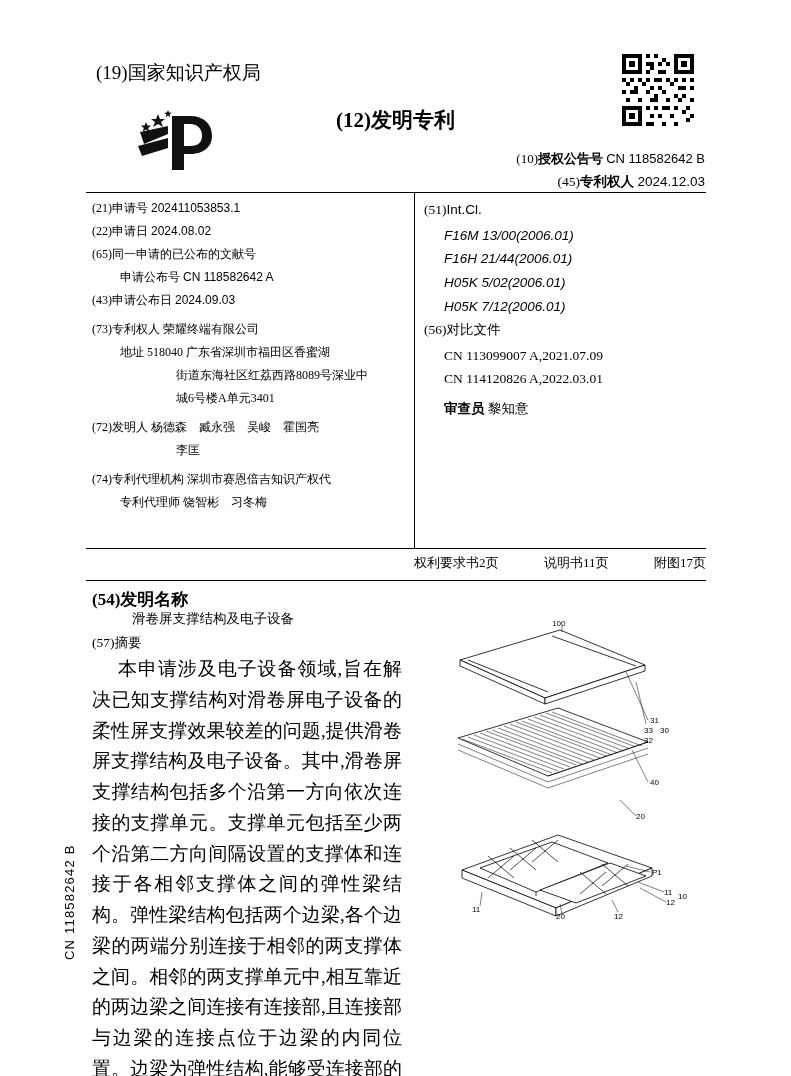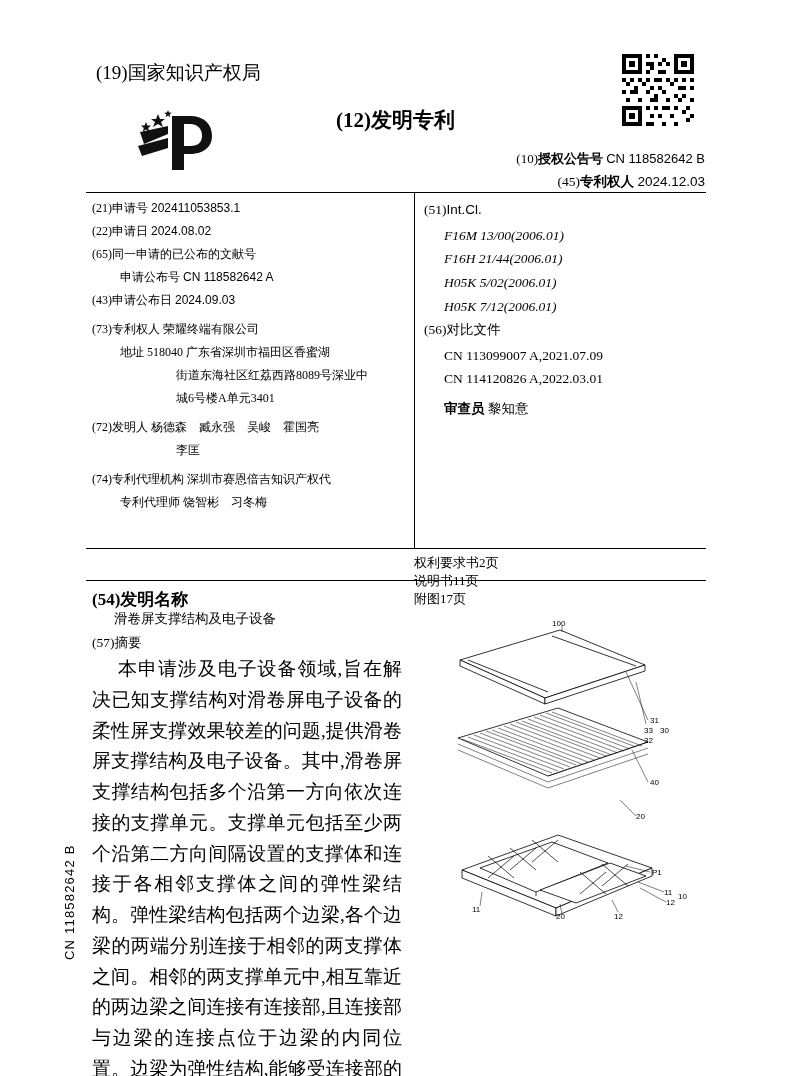--- a/index.html
+++ b/index.html
@@ -117,53 +117,52 @@
   
   .right-col {
     position: absolute;
     left: 424px;
     top: 198px;
     width: 282px;
     font-size: 13.5px;
     line-height: 1.75;
   }
   .ipc {
-    font-family: Liberation Serif, serif;
+    font-family: Liberation Sans, sans-serif;
     font-style: italic;
     padding-left: 20px;
   }
   .ref {
     font-family: "Liberation Serif", serif;
     padding-left: 20px;
   }
   .examiner { padding-left: 20px; margin-top: 6px; }
 
   
   .counts {
     position: absolute;
     left: 414px;
     top: 554px;
     width: 292px;
     font-size: 13px;
     display: flex;
     justify-content: space-between;
-    flex-direction: column;
   }
 
   
   .sec54 {
     position: absolute;
     left: 92px;
     top: 588px;
     font-size: 17px;
     font-weight: bold;
   }
   .title-text {
     position: absolute;
-    left: 114px;
+    left: 132px;
     top: 610px;
     font-size: 13.5px;
   }
   .sec57 {
     position: absolute;
     left: 92px;
     top: 634px;
     font-size: 13.5px;
   }
   .abstract {

